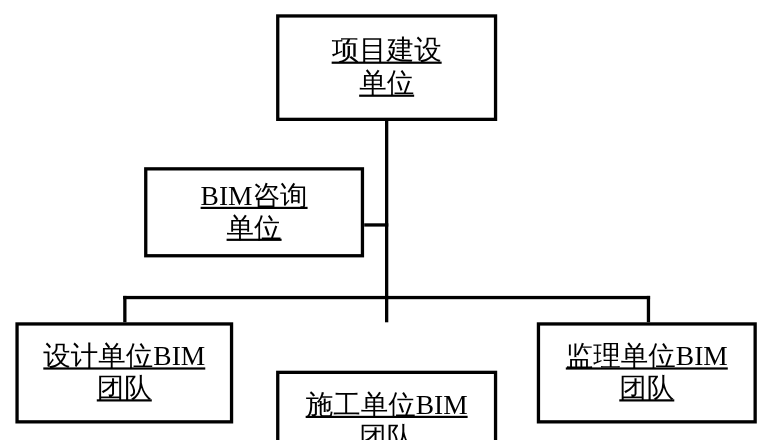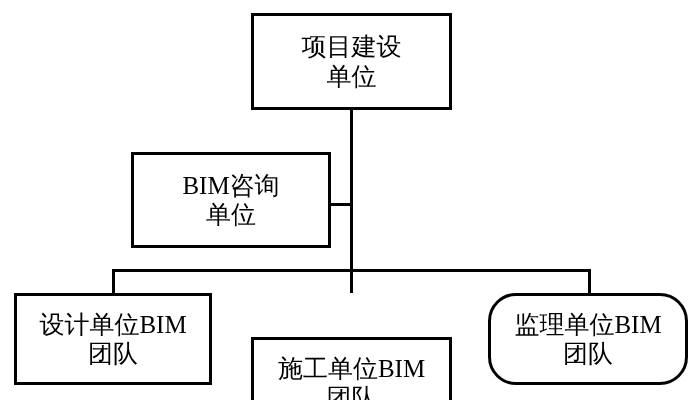--- a/index.html
+++ b/index.html
@@ -28,20 +28,21 @@
     text-align: center;
     z-index: 3;
   }
   .node-label {
     font-size: 25px;
     line-height: 1.18;
     color: #000000;
     letter-spacing: 0px;
     white-space: pre-line;
     padding: 0 4px;
+    text-decoration: underline;
   }
   
   .conn {
     position: absolute;
     background: #000000;
     z-index: 1;
   }
   .conn-v { width: 3px; }
   .conn-h { height: 3px; }
 
@@ -50,24 +51,24 @@
   
   #stub-bim         { left: 331px; top: 203px;  width: 22px; }
   
   #bus-main         { left: 112px; top: 269px;  width: 479px; }
   
   #leg-left         { left: 112px; top: 269px;  height: 26px; }
   #leg-right        { left: 588px; top: 269px;  height: 26px; }
 
   
   #node-owner       { left: 251px; top: 13px;  width: 201px; height: 97px; }
-  #node-consultant  { left: 131px; top: 152px; width: 200px; height: 96px; }
+  #node-consultant  { left: 131px; top: 152px; width: 200px; height: 82px; }
   #node-design      { left: 14px;  top: 293px; width: 198px; height: 92px; }
   #node-construct   { left: 251px; top: 293px; width: 201px; height: 92px; margin-top: 44px; }
-  #node-supervise   { left: 488px; top: 293px; width: 200px; height: 92px; border-radius: 28px; }
+  #node-supervise   { left: 488px; top: 293px; width: 200px; height: 92px; }
 </style>
 </head>
 <body>
 
 <div id="canvas">
 
   <div class="conn conn-v" id="trunk-main"></div>
   <div class="conn conn-h" id="stub-bim"></div>
   <div class="conn conn-h" id="bus-main"></div>
   <div class="conn conn-v" id="leg-left"></div>

